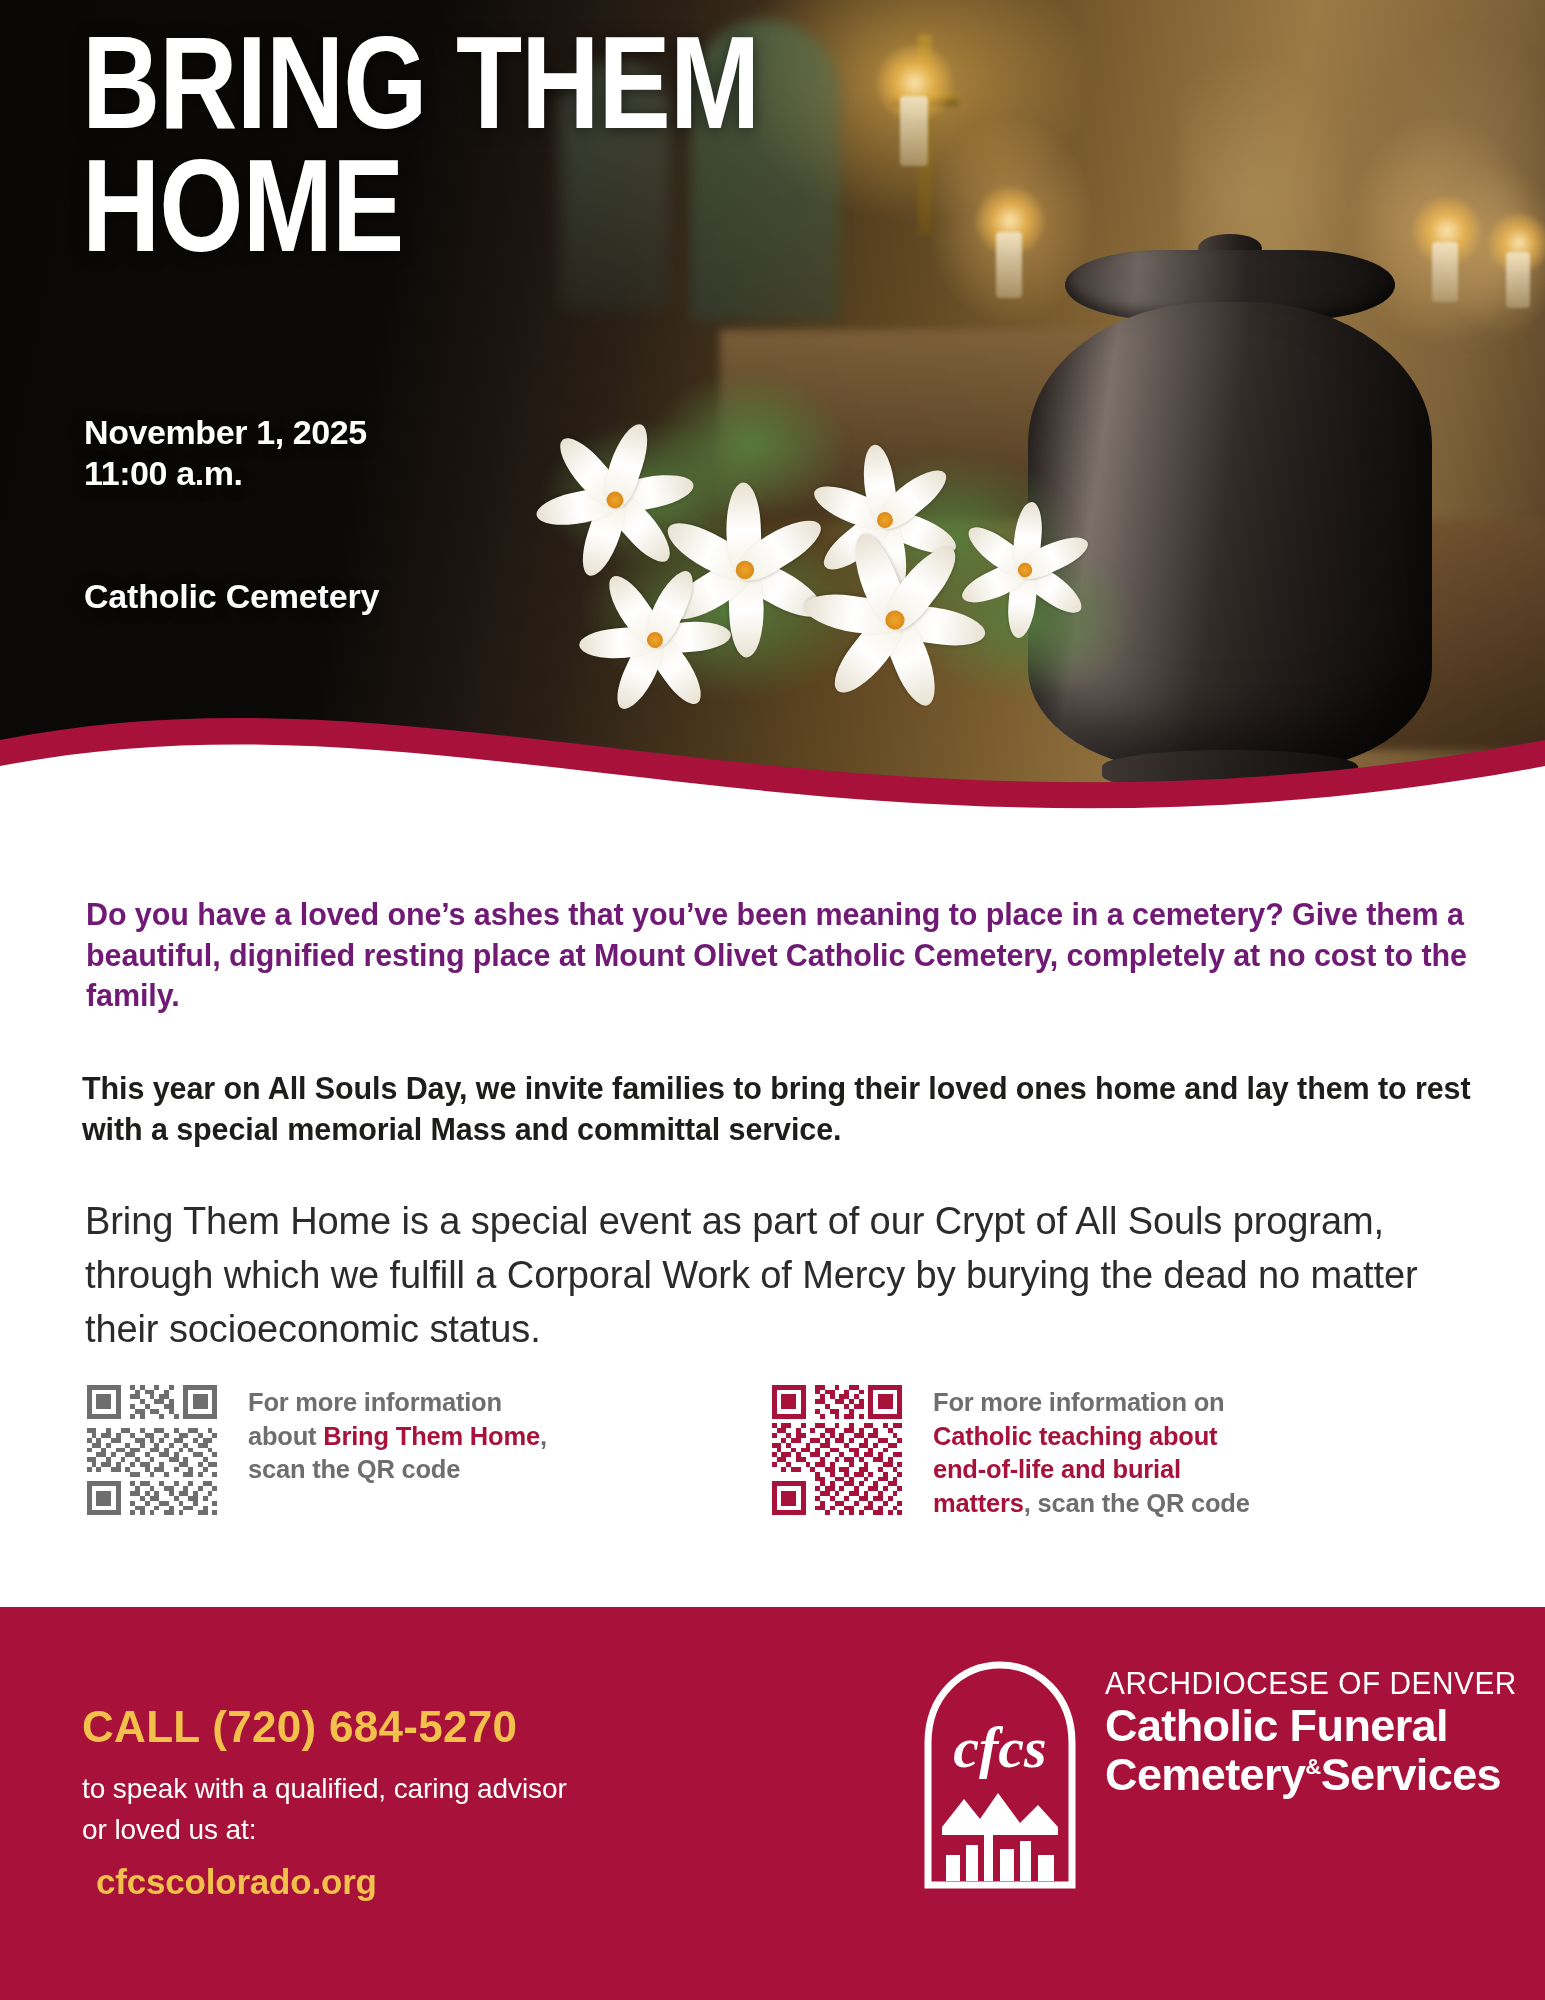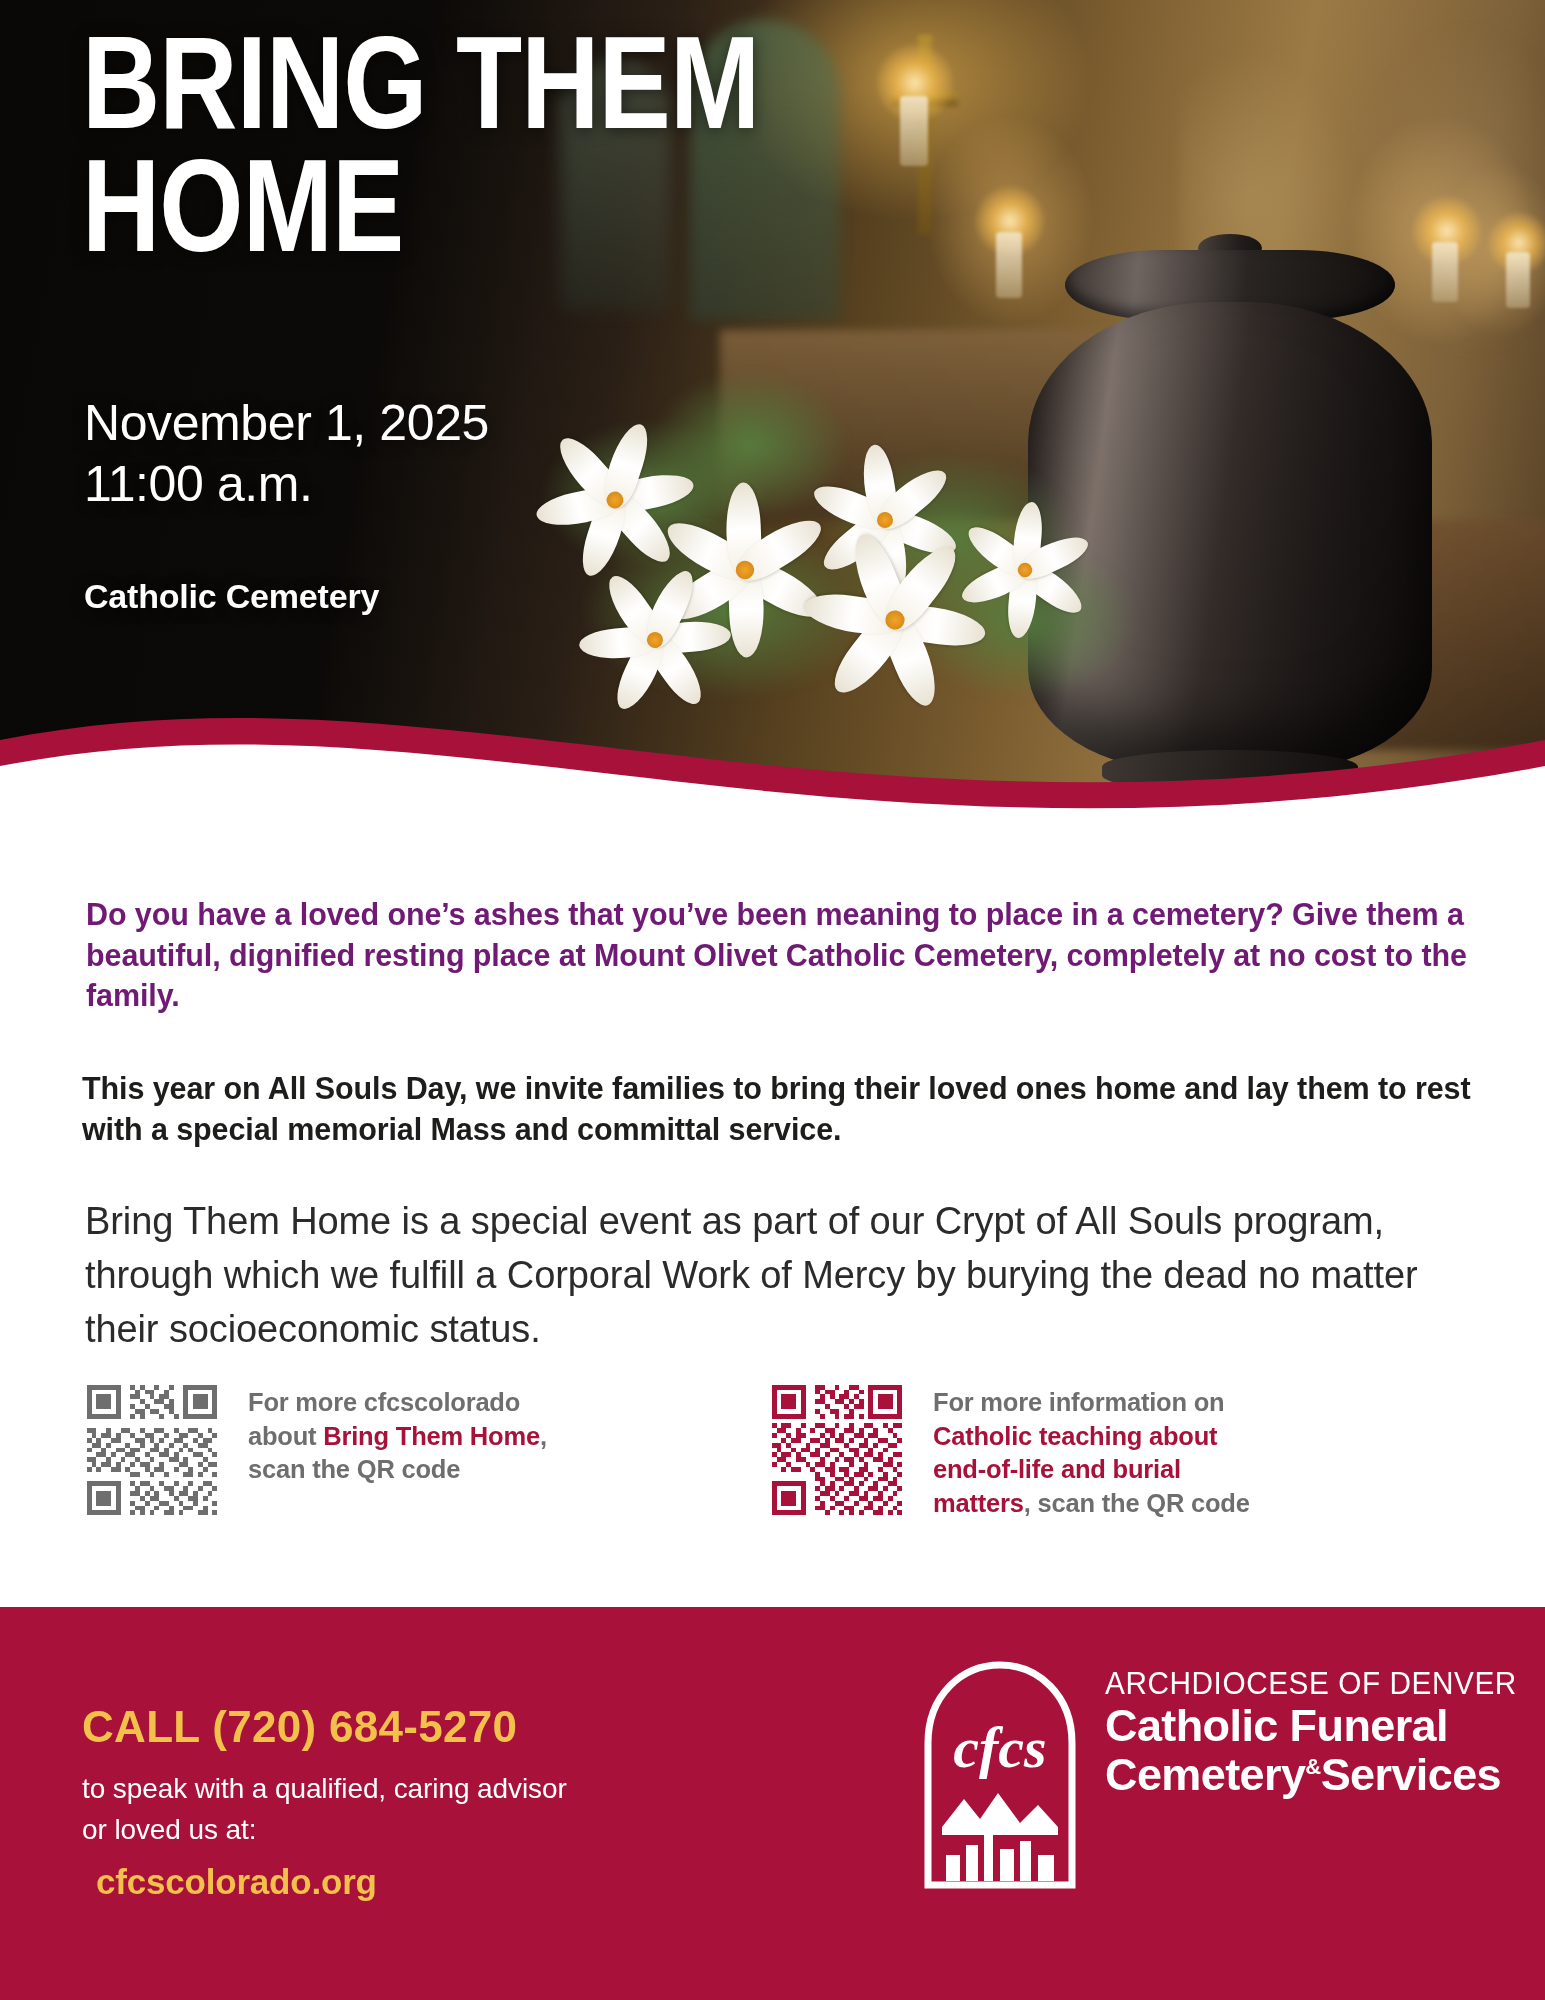--- a/index.html
+++ b/index.html
@@ -247,24 +247,24 @@
     font-weight: bold;
     font-size: 132px;
     line-height: 0.93;
     letter-spacing: -1px;
     transform: scaleX(0.82);
     transform-origin: left top;
     text-shadow: 0 2px 18px rgba(0,0,0,.55);
   }
   .hero-date {
     position: absolute;
-    left: 84px; top: 393px;
+    left: 84px; top: 412px;
     color: #ffffff;
-    font-weight: normal;
-    font-size: 50px;
+    font-weight: bold;
+    font-size: 34px;
     line-height: 1.22;
     letter-spacing: -0.4px;
     text-shadow: 0 2px 14px rgba(0,0,0,.6);
   }
   .hero-place {
     position: absolute;
     left: 84px; top: 575px;
     color: #ffffff;
     font-weight: bold;
     font-size: 34px;
@@ -664,21 +664,21 @@
           <rect x="10" y="27" width="1" height="1"></rect>
             <rect x="12" y="27" width="1" height="1"></rect>
             <rect x="14" y="27" width="1" height="1"></rect>
             <rect x="17" y="27" width="2" height="1"></rect>
             <rect x="20" y="27" width="1" height="1"></rect>
             <rect x="24" y="27" width="2" height="1"></rect>
             <rect x="27" y="27" width="1" height="1"></rect>
         </g>
       </svg>
       <div class="qr-caption">
-        <div>For more cfcscolorado</div>
+        <div>For more information</div>
         <div>
           <span class="plain">about </span><span class="hl">Bring Them Home</span><span class="plain">,</span>
         </div>
         <div>scan the QR code</div>
       </div>
     </div>
 
     <div class="qr-block" style="left:685px; top:0px;justify-content:flex-end;">
       <svg class="qr-img" viewBox="0 0 29 29" shape-rendering="crispEdges">
         <rect width="29" height="29" fill="#ffffff"></rect>

